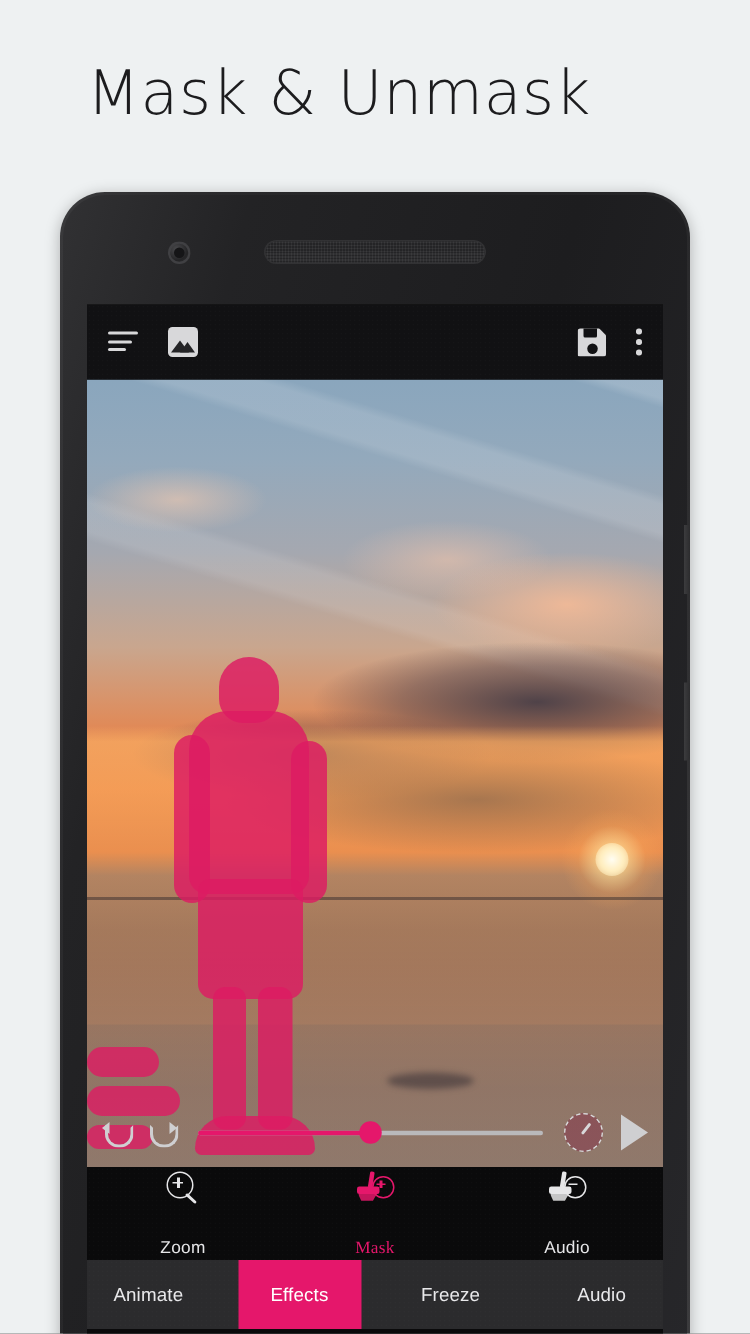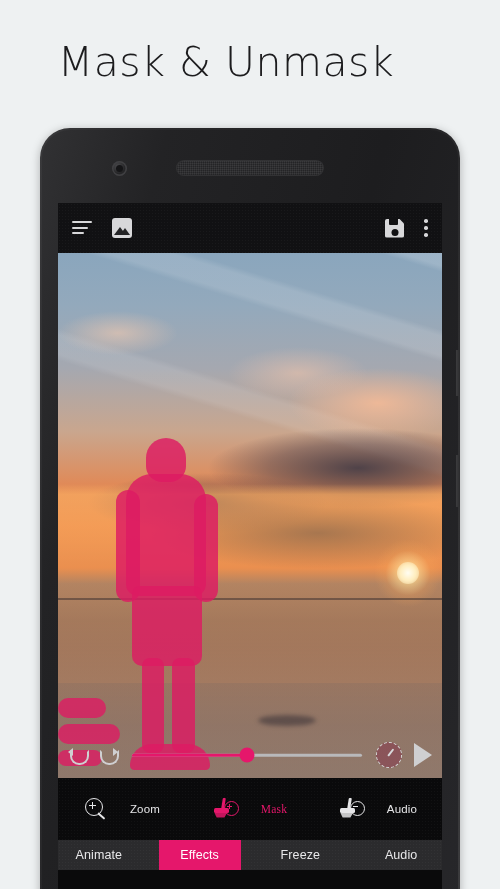--- a/index.html
+++ b/index.html
@@ -316,21 +316,21 @@
   
   .toolstrip {
     height: 62px;
     background: #0a0a0b;
     background-image: radial-gradient(rgba(255,255,255,0.03) 0.5px, transparent 0.6px);
     background-size: 3px 3px;
     display: flex;
     align-items: center;
   }
   .tool {
-    flex: 1; display: flex; flex-direction: row; align-items: center;
+    flex: 1; display: flex; flex-direction: column; align-items: center;
     justify-content: center; gap: 22px; cursor: pointer;
   }
   .tool-label { font-size: 11.5px; color: #e6e6e8; letter-spacing: 0.2px; }
   .tool.active .tool-label { color: #e5176b; font-family: Liberation Serif, serif; }
 
   .ic-zoom { width: 24px; height: 23px; position: relative; }
   .ic-zoom .lens {
     position: absolute; left: 1px; top: 0; width: 16px; height: 16px;
     border: 1.6px solid #e6e6e8; border-radius: 50%;
   }
@@ -366,21 +366,21 @@
   .ic-brush .badge::before, .ic-brush .badge::after {
     content: ""; position: absolute; background: currentColor;
   }
   .ic-brush .badge::before { left: 2px; top: 4.2px; width: 5.6px; height: 1.5px; }
   .ic-brush .badge.plus::after { left: 4.1px; top: 2px; width: 1.5px; height: 5.6px; }
   .ic-brush.mask { color: #e5176b; }
   .ic-brush.unmask { color: #e6e6e8; }
 
   
   .tabs {
-    height: 30px;
+    height: 46px;
     background: #2b2b2d;
     background-image: radial-gradient(rgba(255,255,255,0.03) 0.5px, transparent 0.6px);
     background-size: 3px 3px;
     display: flex;
     align-items: stretch;
     gap: 19px;
   }
   .tab {
     flex: 1; display: flex; align-items: center; justify-content: center;
     font-size: 12.5px; color: #e8e8ea; cursor: pointer;

